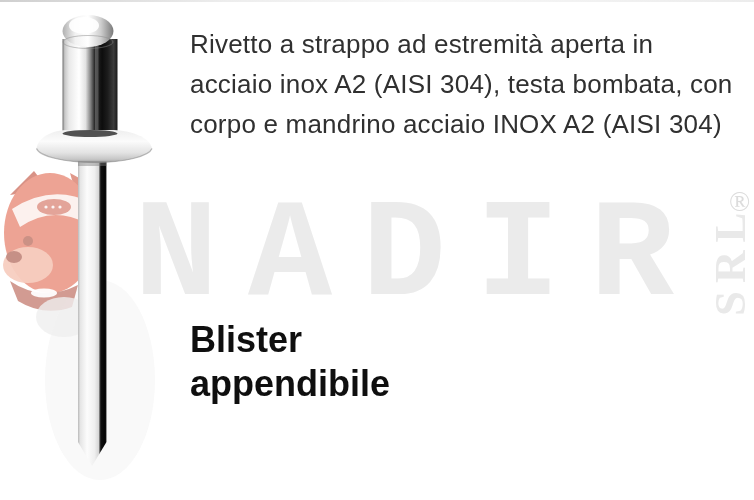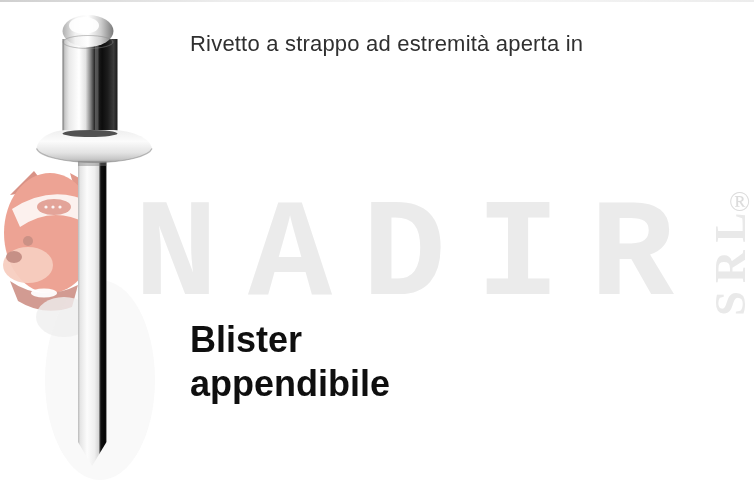--- a/index.html
+++ b/index.html
@@ -33,21 +33,21 @@
   
   .logo{
     position:absolute;left:0;top:165px;width:170px;height:320px;z-index:1;
     opacity:.5;filter:blur(.7px);
   }
   
   .rivet{position:absolute;left:0;top:0;z-index:3;}
   
   .description{
     position:absolute;left:190px;top:24px;width:540px;z-index:4;
-    font-size:22px;line-height:40px;color:#303030;letter-spacing:.2px;
+    font-size:26px;line-height:40px;color:#303030;letter-spacing:.2px;
   }
   .description .line{white-space:nowrap;}
   .packaging{
     position:absolute;left:190px;top:318px;z-index:4;
     font-size:36px;line-height:44px;font-weight:700;color:#0f0f0f;
   }
 </style>
 </head>
 <body>
 
@@ -141,20 +141,22 @@
     <path d="M36.5 148.5 C 39.5 156.5, 65 162.5, 94.5 162.5
              C 124 162.5, 149 156.5, 152 148.5" fill="none" stroke="#8f8f8f" stroke-width="1.2" opacity="0.6"></path>
 
     <ellipse cx="90" cy="133.5" rx="27.5" ry="3.5" fill="#1a1a1a" opacity="0.75"></ellipse>
 
     <rect x="78" y="161" width="28.5" height="5" fill="#7d7d7d" opacity="0.45"></rect>
   </svg>
 
   <div class="description">
     <div class="line">Rivetto a strappo ad estremità aperta in</div>
+    <div class="line">acciaio inox A2 (AISI 304), testa bombata, con</div>
+    <div class="line">corpo e mandrino acciaio INOX A2 (AISI 304)</div>
   </div>
 
   <div class="packaging">
     <div>Blister</div>
     <div>appendibile</div>
   </div>
 
 </div>
 
 </body></html>

